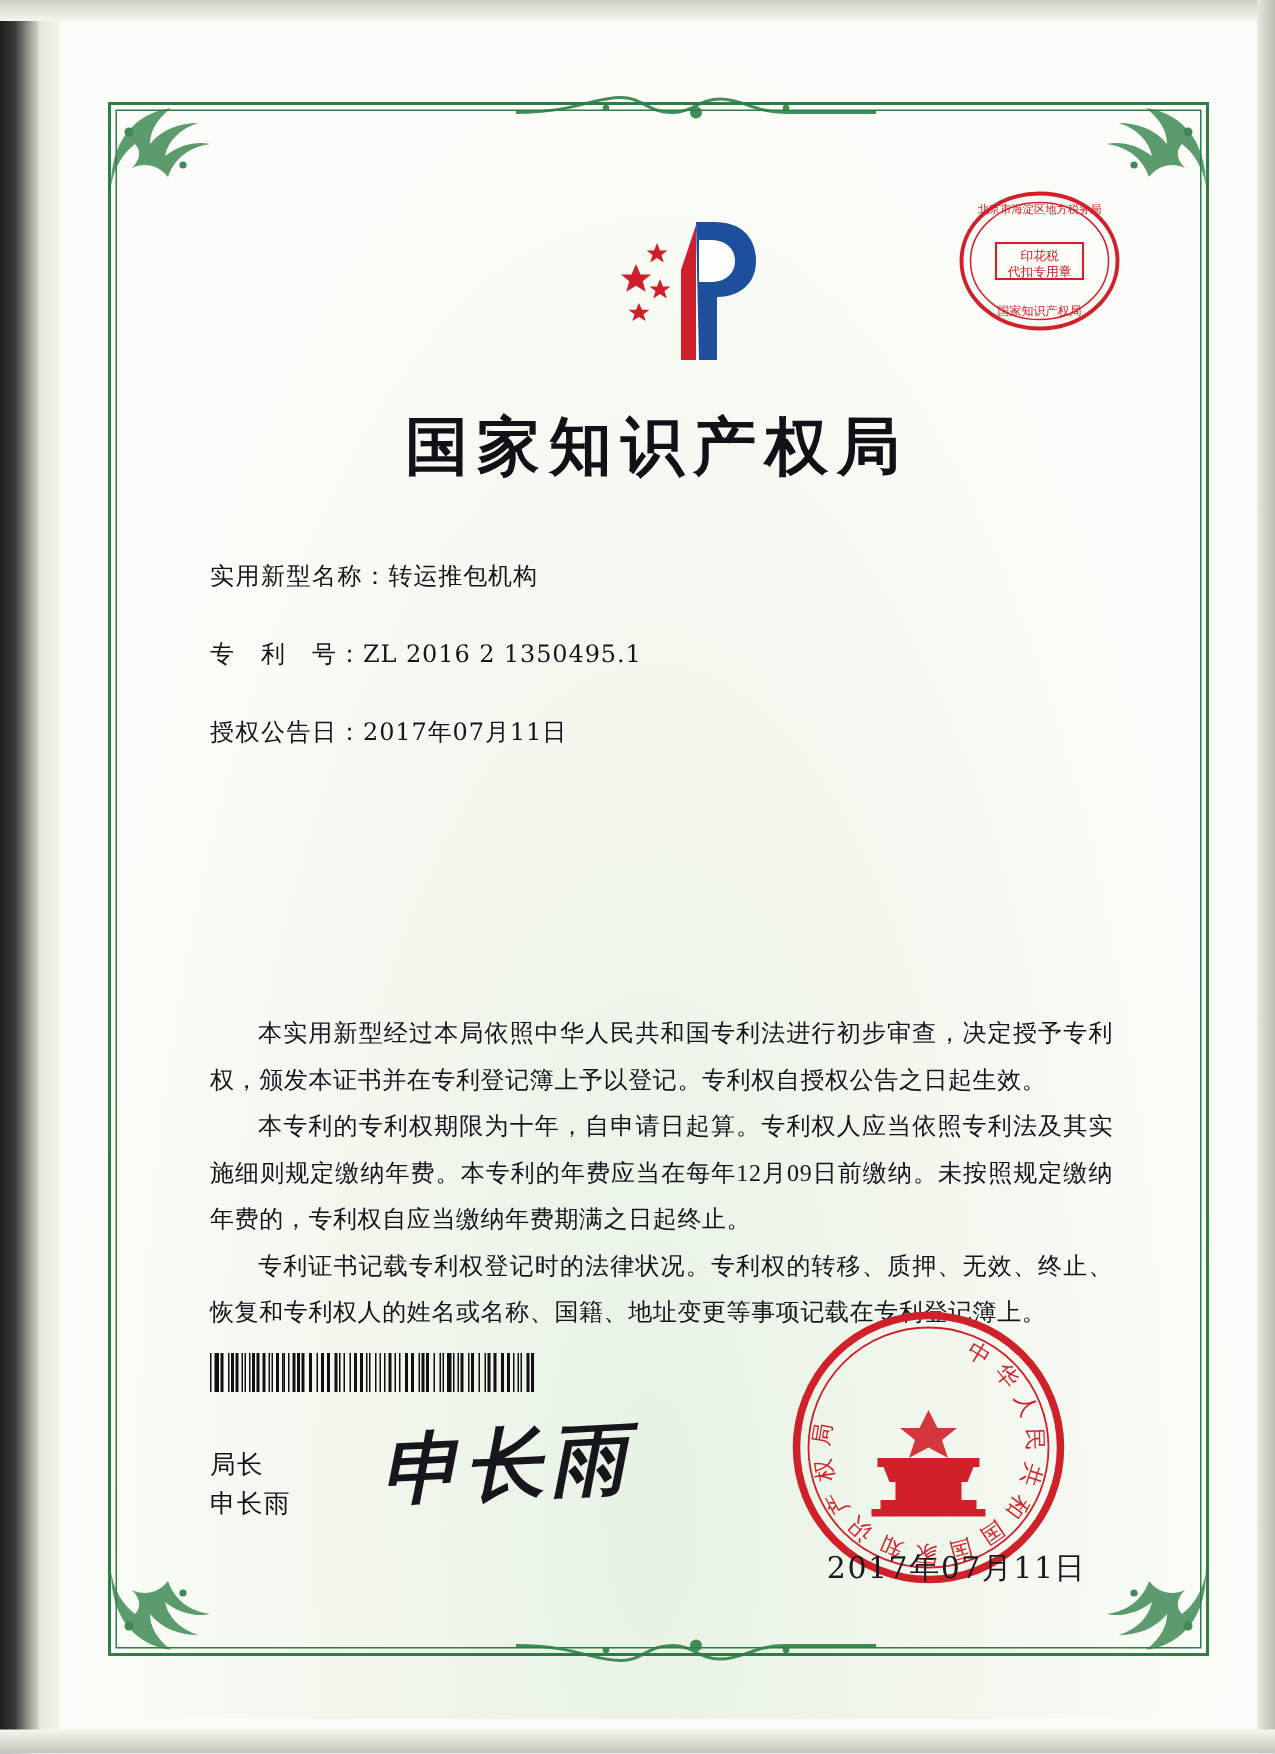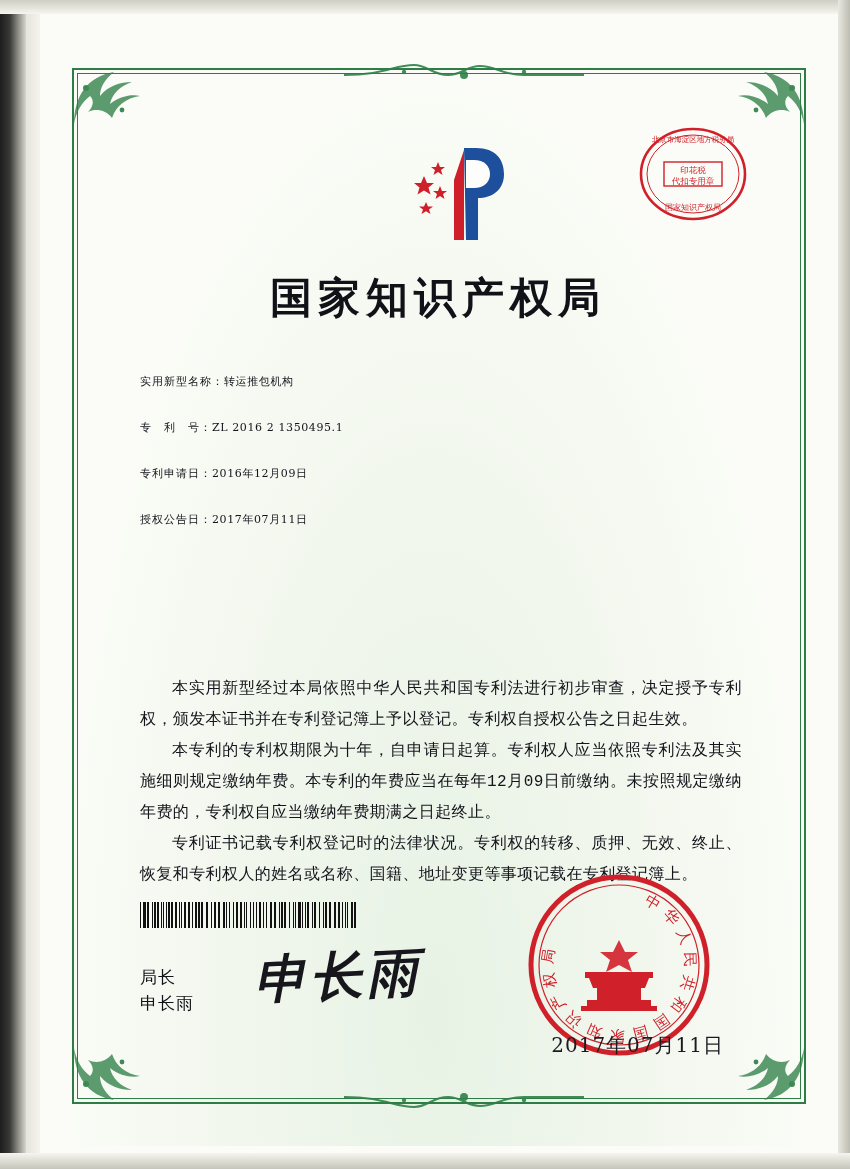--- a/index.html
+++ b/index.html
@@ -102,39 +102,39 @@
     font-family:"DejaVu Serif","Liberation Serif",serif;
     font-weight:bold;
     font-size:42px;
     letter-spacing:6px;
     color:#111118;
   }
 
   .fields{
     position:absolute;left:36px;top:272px;right:30px;
     font-family:"DejaVu Serif","Liberation Serif",serif;
-    font-size:11px;
+    font-size:16px;
     color:#14141b;
   }
   .field{
     margin-bottom:31px;
     display:flex;
     align-items:baseline;
   }
   .f-label{
     white-space:pre;
     letter-spacing:1px;
   }
   .f-value{
     letter-spacing:.6px;
   }
 
   .paras{
     position:absolute;left:36px;top:572px;right:30px;
-    font-family:Liberation Mono, monospace;
+    font-family:Liberation Serif, serif;
     font-size:16px;
     line-height:31px;
     color:#14141b;
     text-align:justify;
     letter-spacing:.4px;
   }
   .paras p{margin:0;text-indent:2em;}
 
   
   .barcode{
@@ -272,24 +272,20 @@
       <div class="title">国家知识产权局</div>
 
       <div class="fields">
         <div class="field">
           <span class="f-label">实用新型名称：</span>
           <span class="f-value">转运推包机构</span>
         </div>
         <div class="field">
           <span class="f-label">专　利　号：</span>
           <span class="f-value">ZL 2016 2 1350495.1</span>
-        </div>
-        <div class="field">
-          <span class="f-label">专利申请日：</span>
-          <span class="f-value">2016年12月09日</span>
         </div>
         <div class="field">
           <span class="f-label">授权公告日：</span>
           <span class="f-value">2017年07月11日</span>
         </div>
       </div>
 
       <div class="paras">
         <p>本实用新型经过本局依照中华人民共和国专利法进行初步审查，决定授予专利权，颁发本证书并在专利登记簿上予以登记。专利权自授权公告之日起生效。</p>
         <p>本专利的专利权期限为十年，自申请日起算。专利权人应当依照专利法及其实施细则规定缴纳年费。本专利的年费应当在每年12月09日前缴纳。未按照规定缴纳年费的，专利权自应当缴纳年费期满之日起终止。</p>

